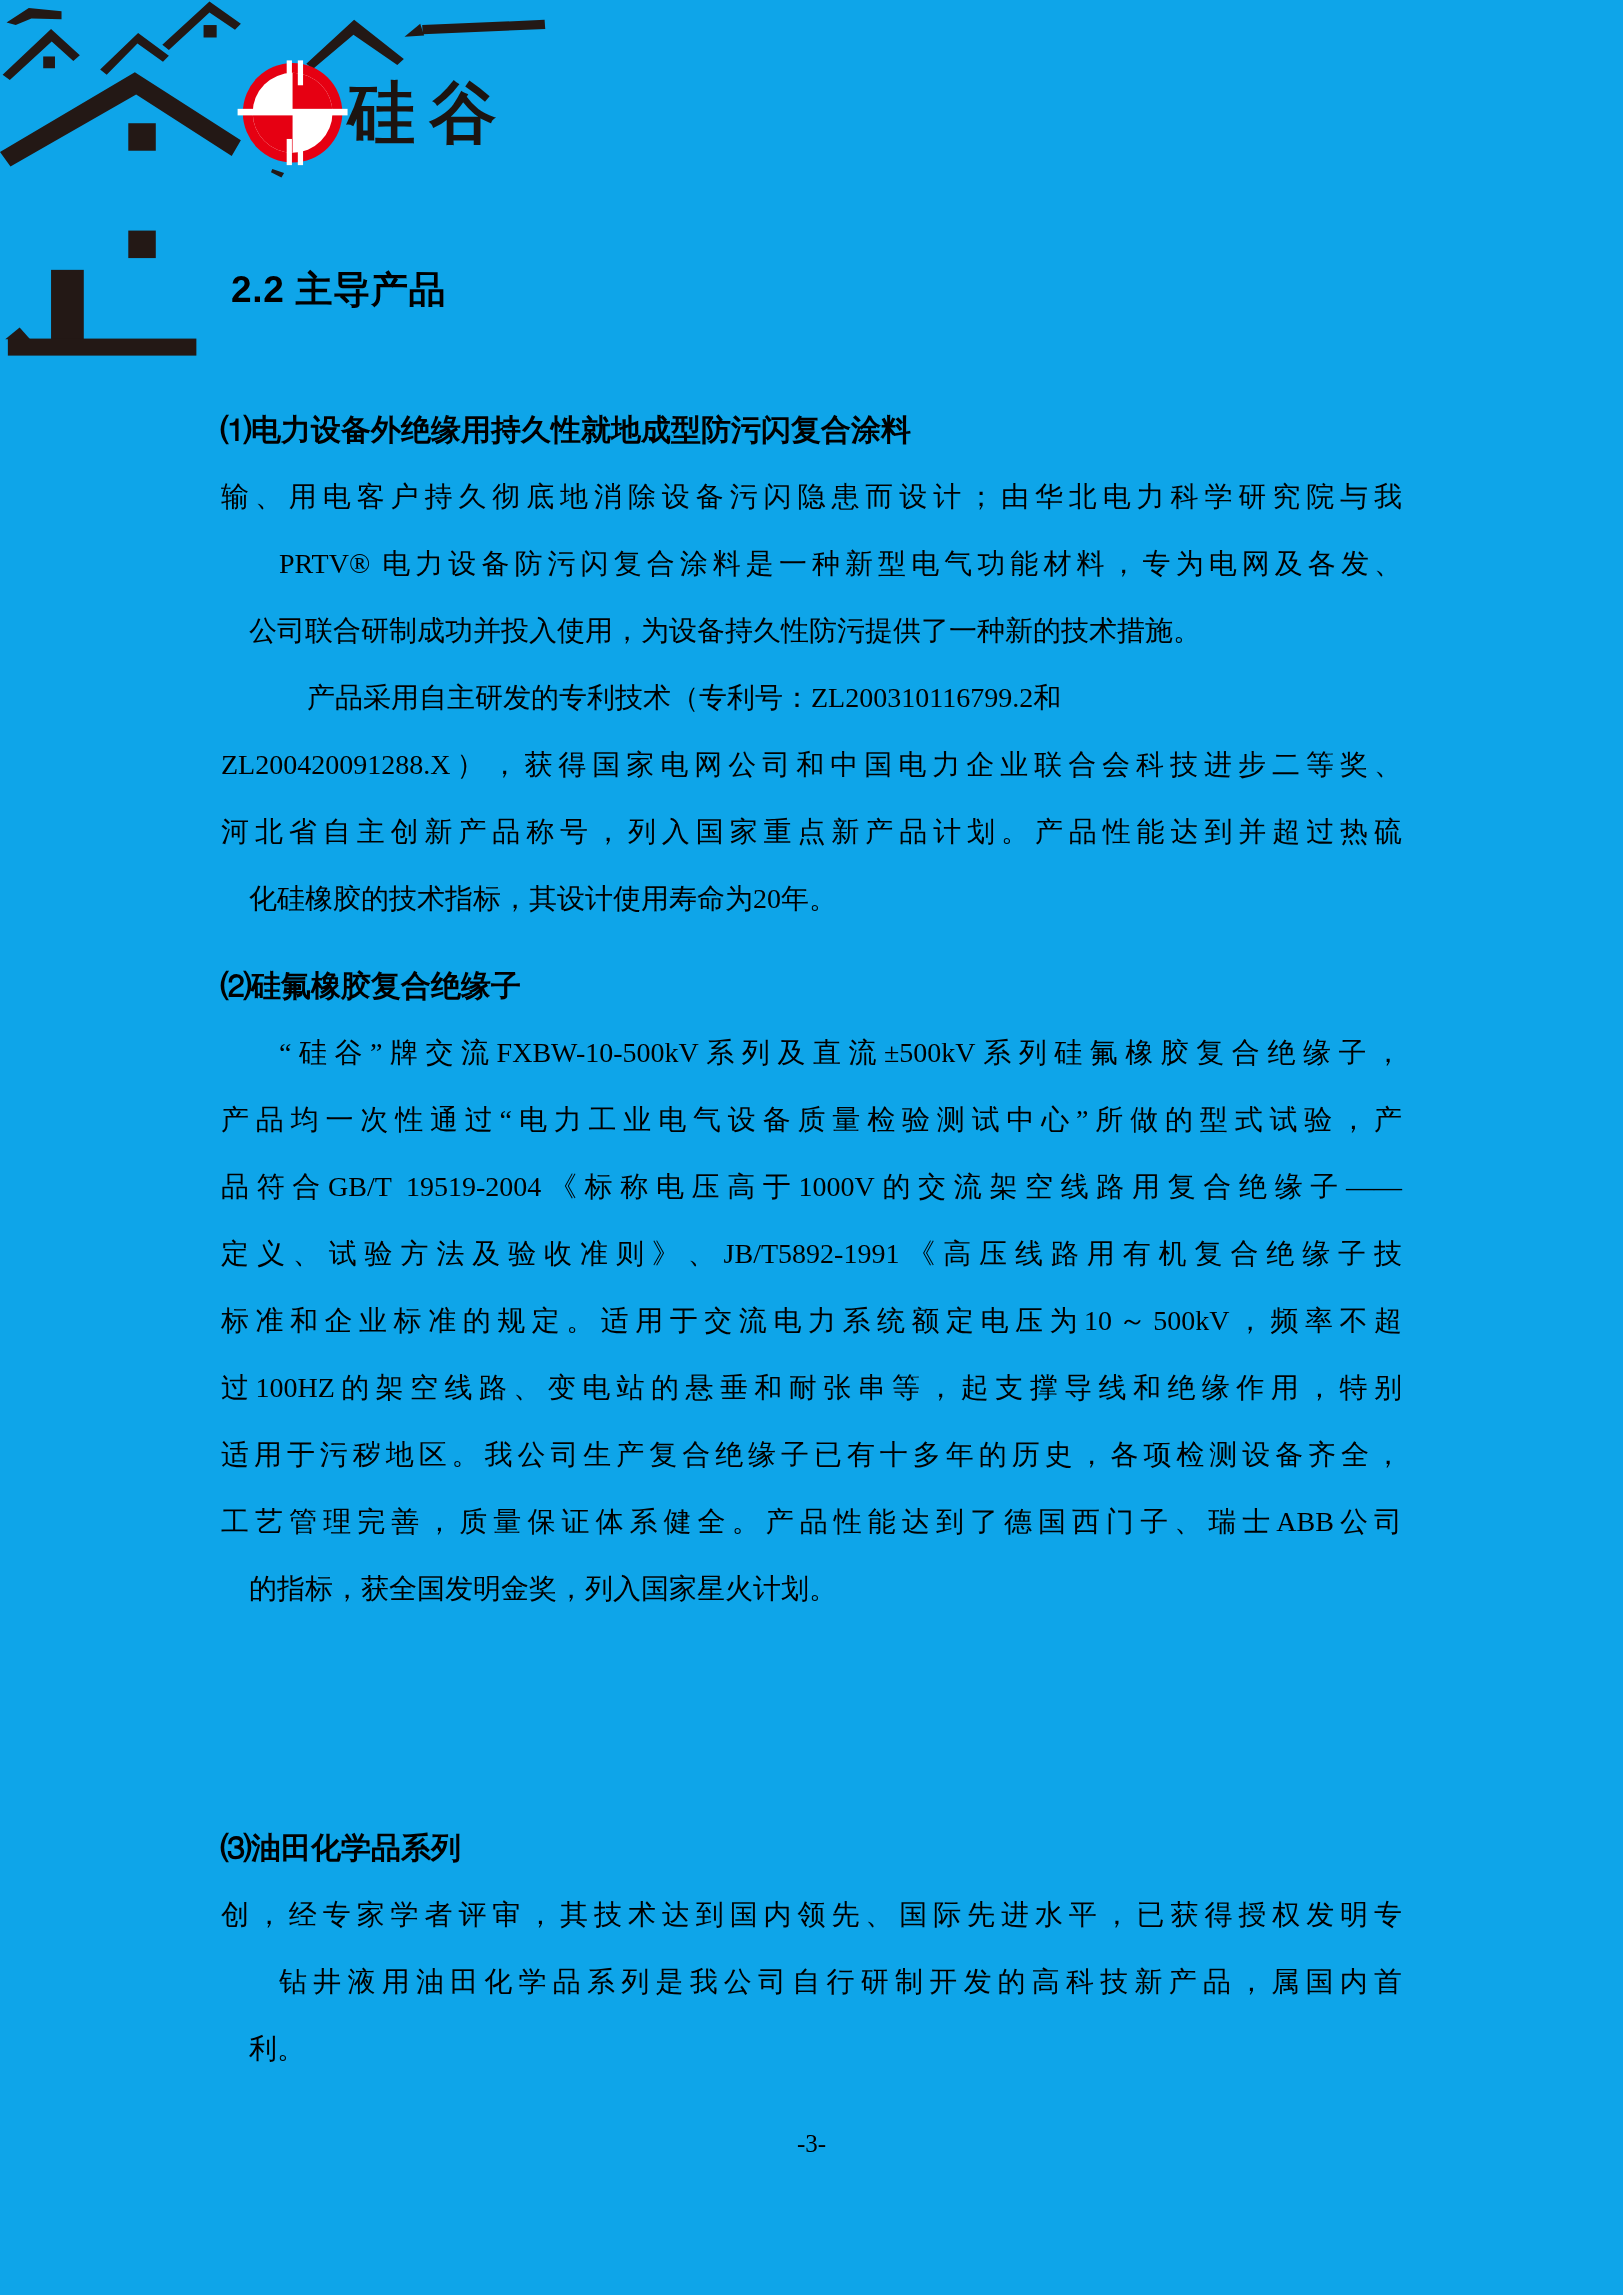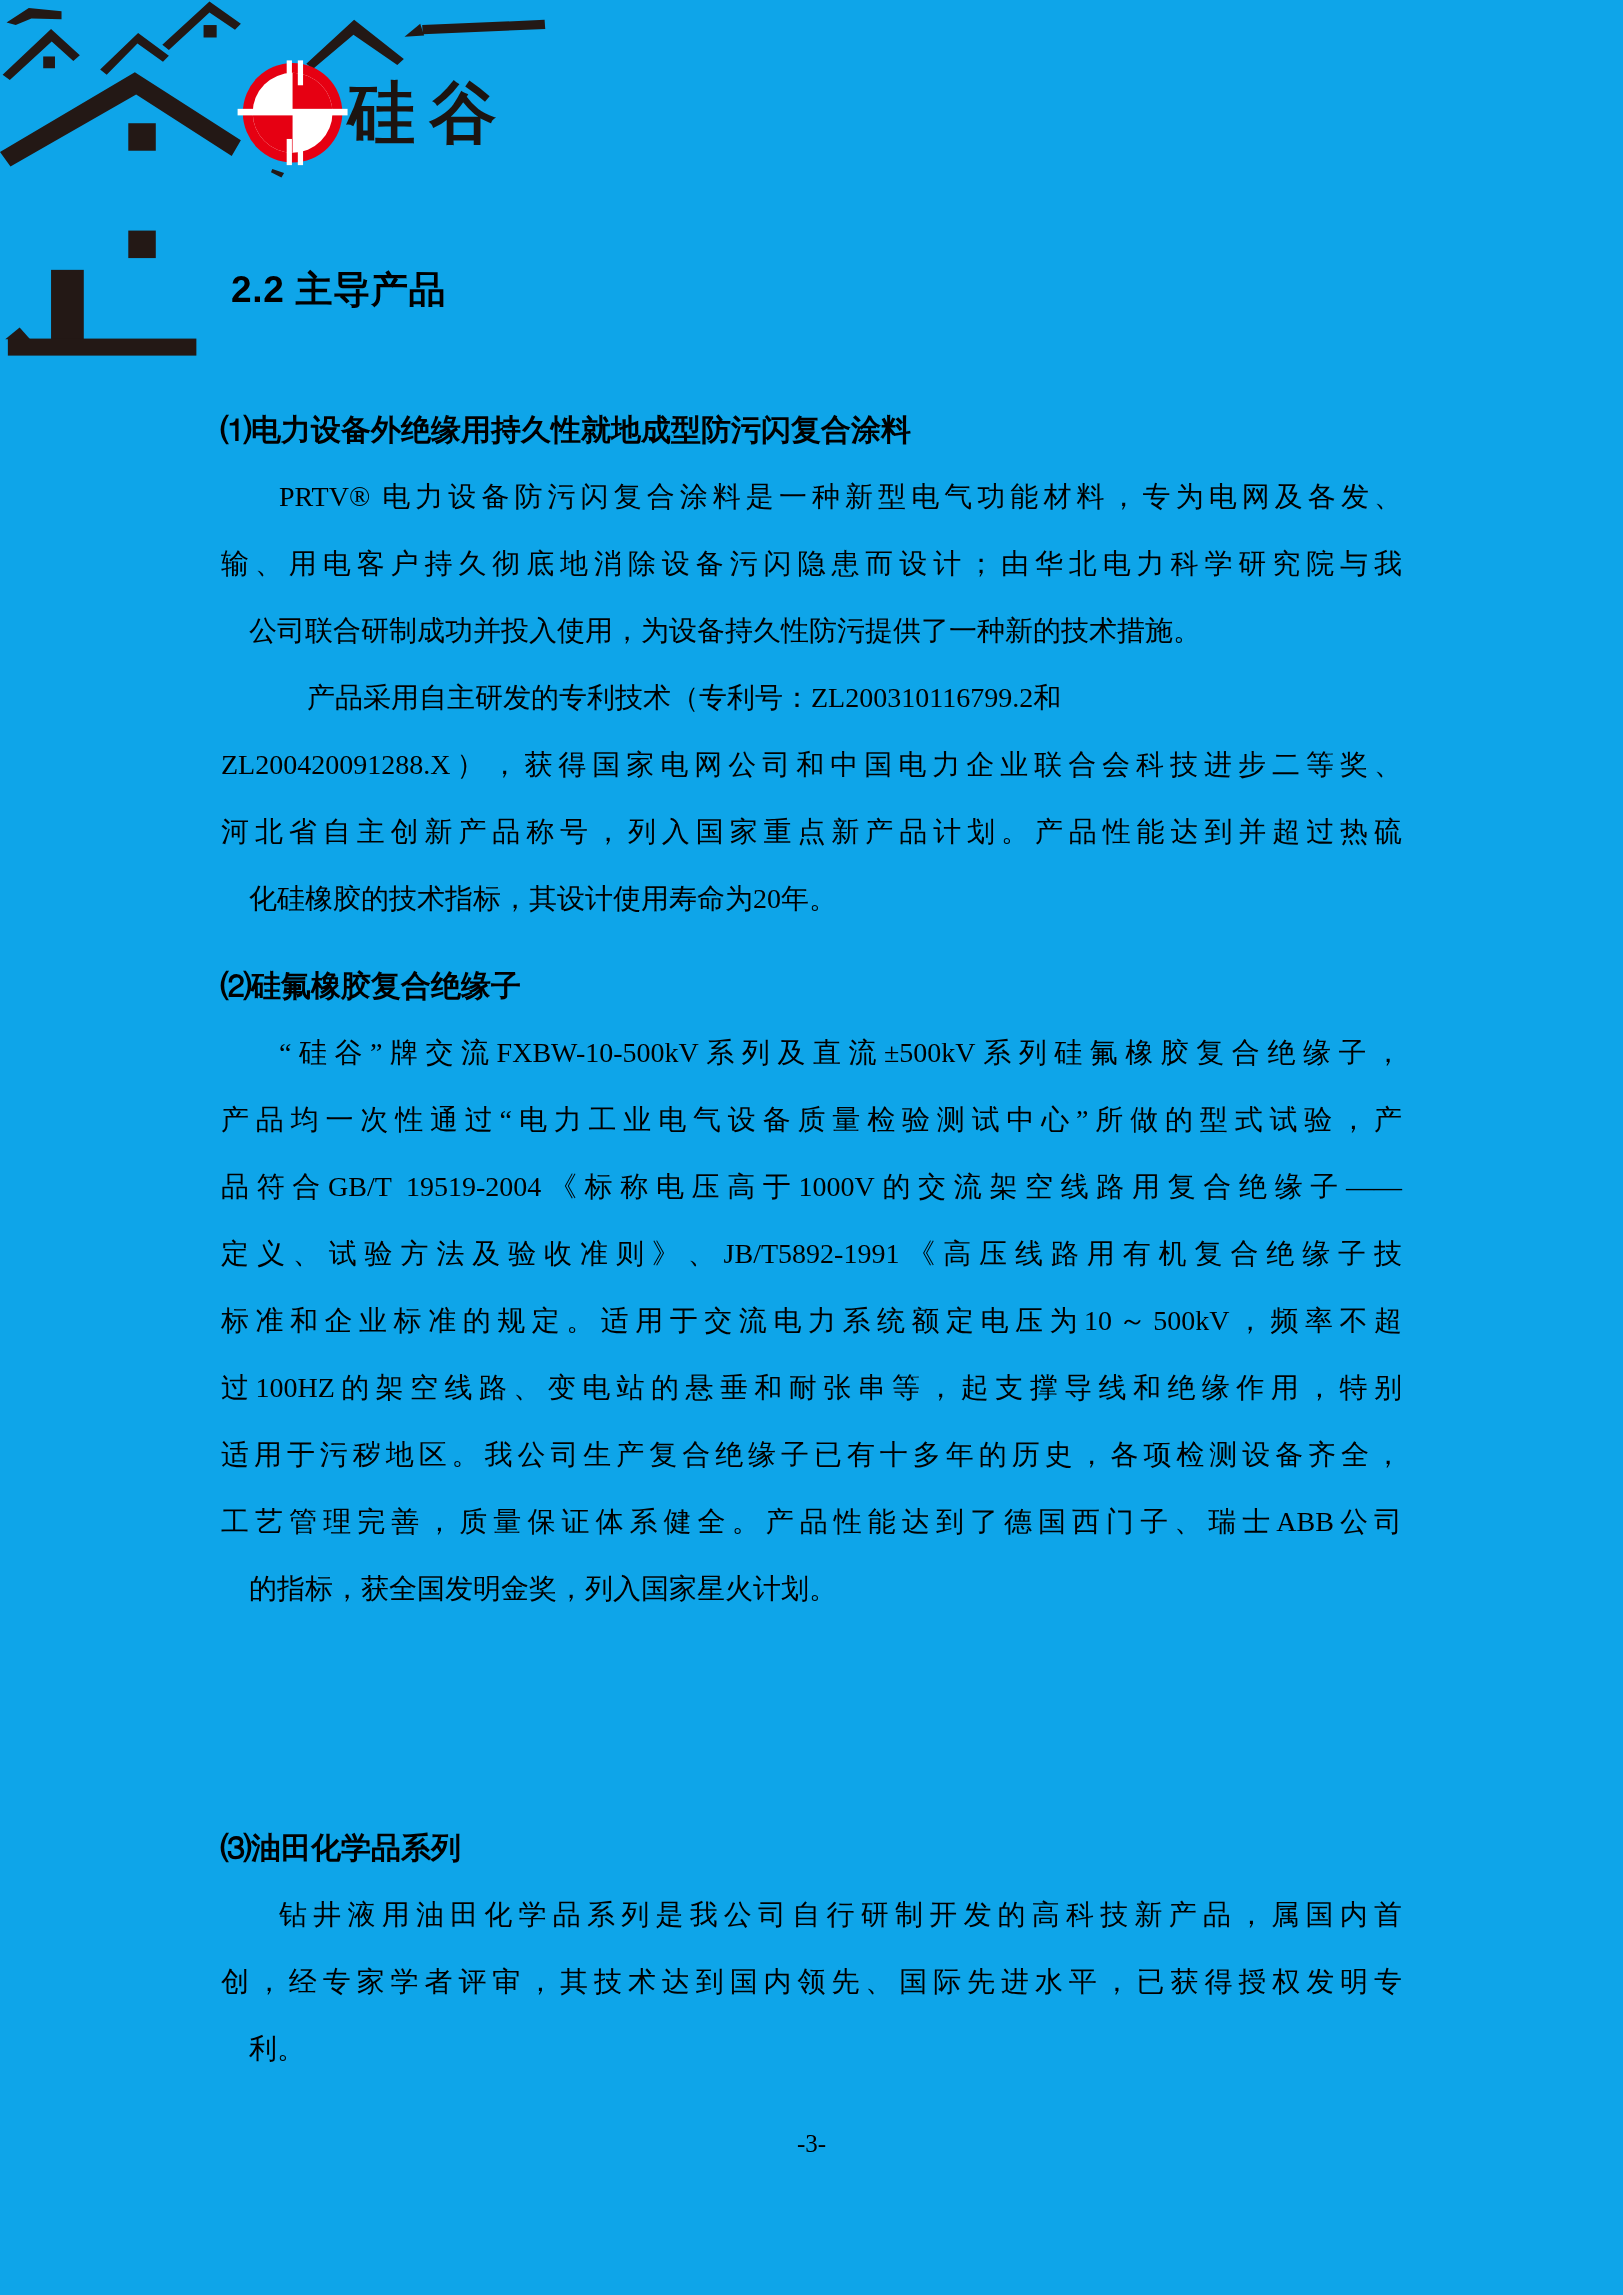--- a/index.html
+++ b/index.html
@@ -101,22 +101,22 @@
         <rect x="455" y="212" width="8" height="40" fill="#ffffff"></rect>
       </g>
     </svg>
     <div class="brand-text">硅谷</div>
   </div>
 
   <div class="main-heading">2.2 主导产品</div>
 
   <div class="section sec1">
     <div class="s-title">⑴电力设备外绝缘用持久性就地成型防污闪复合涂料</div>
+    <div class="line">输、用电客户持久彻底地消除设备污闪隐患而设计；由华北电力科学研究院与我</div>
     <div class="line indent">PRTV® 电力设备防污闪复合涂料是一种新型电气功能材料，专为电网及各发、</div>
-    <div class="line">输、用电客户持久彻底地消除设备污闪隐患而设计；由华北电力科学研究院与我</div>
     <div class="line final">公司联合研制成功并投入使用，为设备持久性防污提供了一种新的技术措施。</div>
     <div class="line indent final">产品采用自主研发的专利技术（专利号：ZL200310116799.2和</div>
     <div class="line">ZL200420091288.X），获得国家电网公司和中国电力企业联合会科技进步二等奖、</div>
     <div class="line">河北省自主创新产品称号，列入国家重点新产品计划。产品性能达到并超过热硫</div>
     <div class="line final">化硅橡胶的技术指标，其设计使用寿命为20年。</div>
   </div>
 
   <div class="section sec2">
     <div class="s-title">⑵硅氟橡胶复合绝缘子</div>
     <div class="line indent">“硅谷”牌交流FXBW-10-500kV系列及直流±500kV系列硅氟橡胶复合绝缘子，</div>
@@ -125,21 +125,21 @@
     <div class="line">定义、试验方法及验收准则》、JB/T5892-1991《高压线路用有机复合绝缘子技</div>
     <div class="line">标准和企业标准的规定。适用于交流电力系统额定电压为10～500kV，频率不超</div>
     <div class="line">过100HZ的架空线路、变电站的悬垂和耐张串等，起支撑导线和绝缘作用，特别</div>
     <div class="line">适用于污秽地区。我公司生产复合绝缘子已有十多年的历史，各项检测设备齐全，</div>
     <div class="line">工艺管理完善，质量保证体系健全。产品性能达到了德国西门子、瑞士ABB公司</div>
     <div class="line final">的指标，获全国发明金奖，列入国家星火计划。</div>
   </div>
 
   <div class="section sec3">
     <div class="s-title">⑶油田化学品系列</div>
+    <div class="line">创，经专家学者评审，其技术达到国内领先、国际先进水平，已获得授权发明专</div>
     <div class="line indent">钻井液用油田化学品系列是我公司自行研制开发的高科技新产品，属国内首</div>
-    <div class="line">创，经专家学者评审，其技术达到国内领先、国际先进水平，已获得授权发明专</div>
     <div class="line final">利。</div>
   </div>
 
   <div class="page-number">-3-</div>
 
 </div>
 
 
 </body></html>

